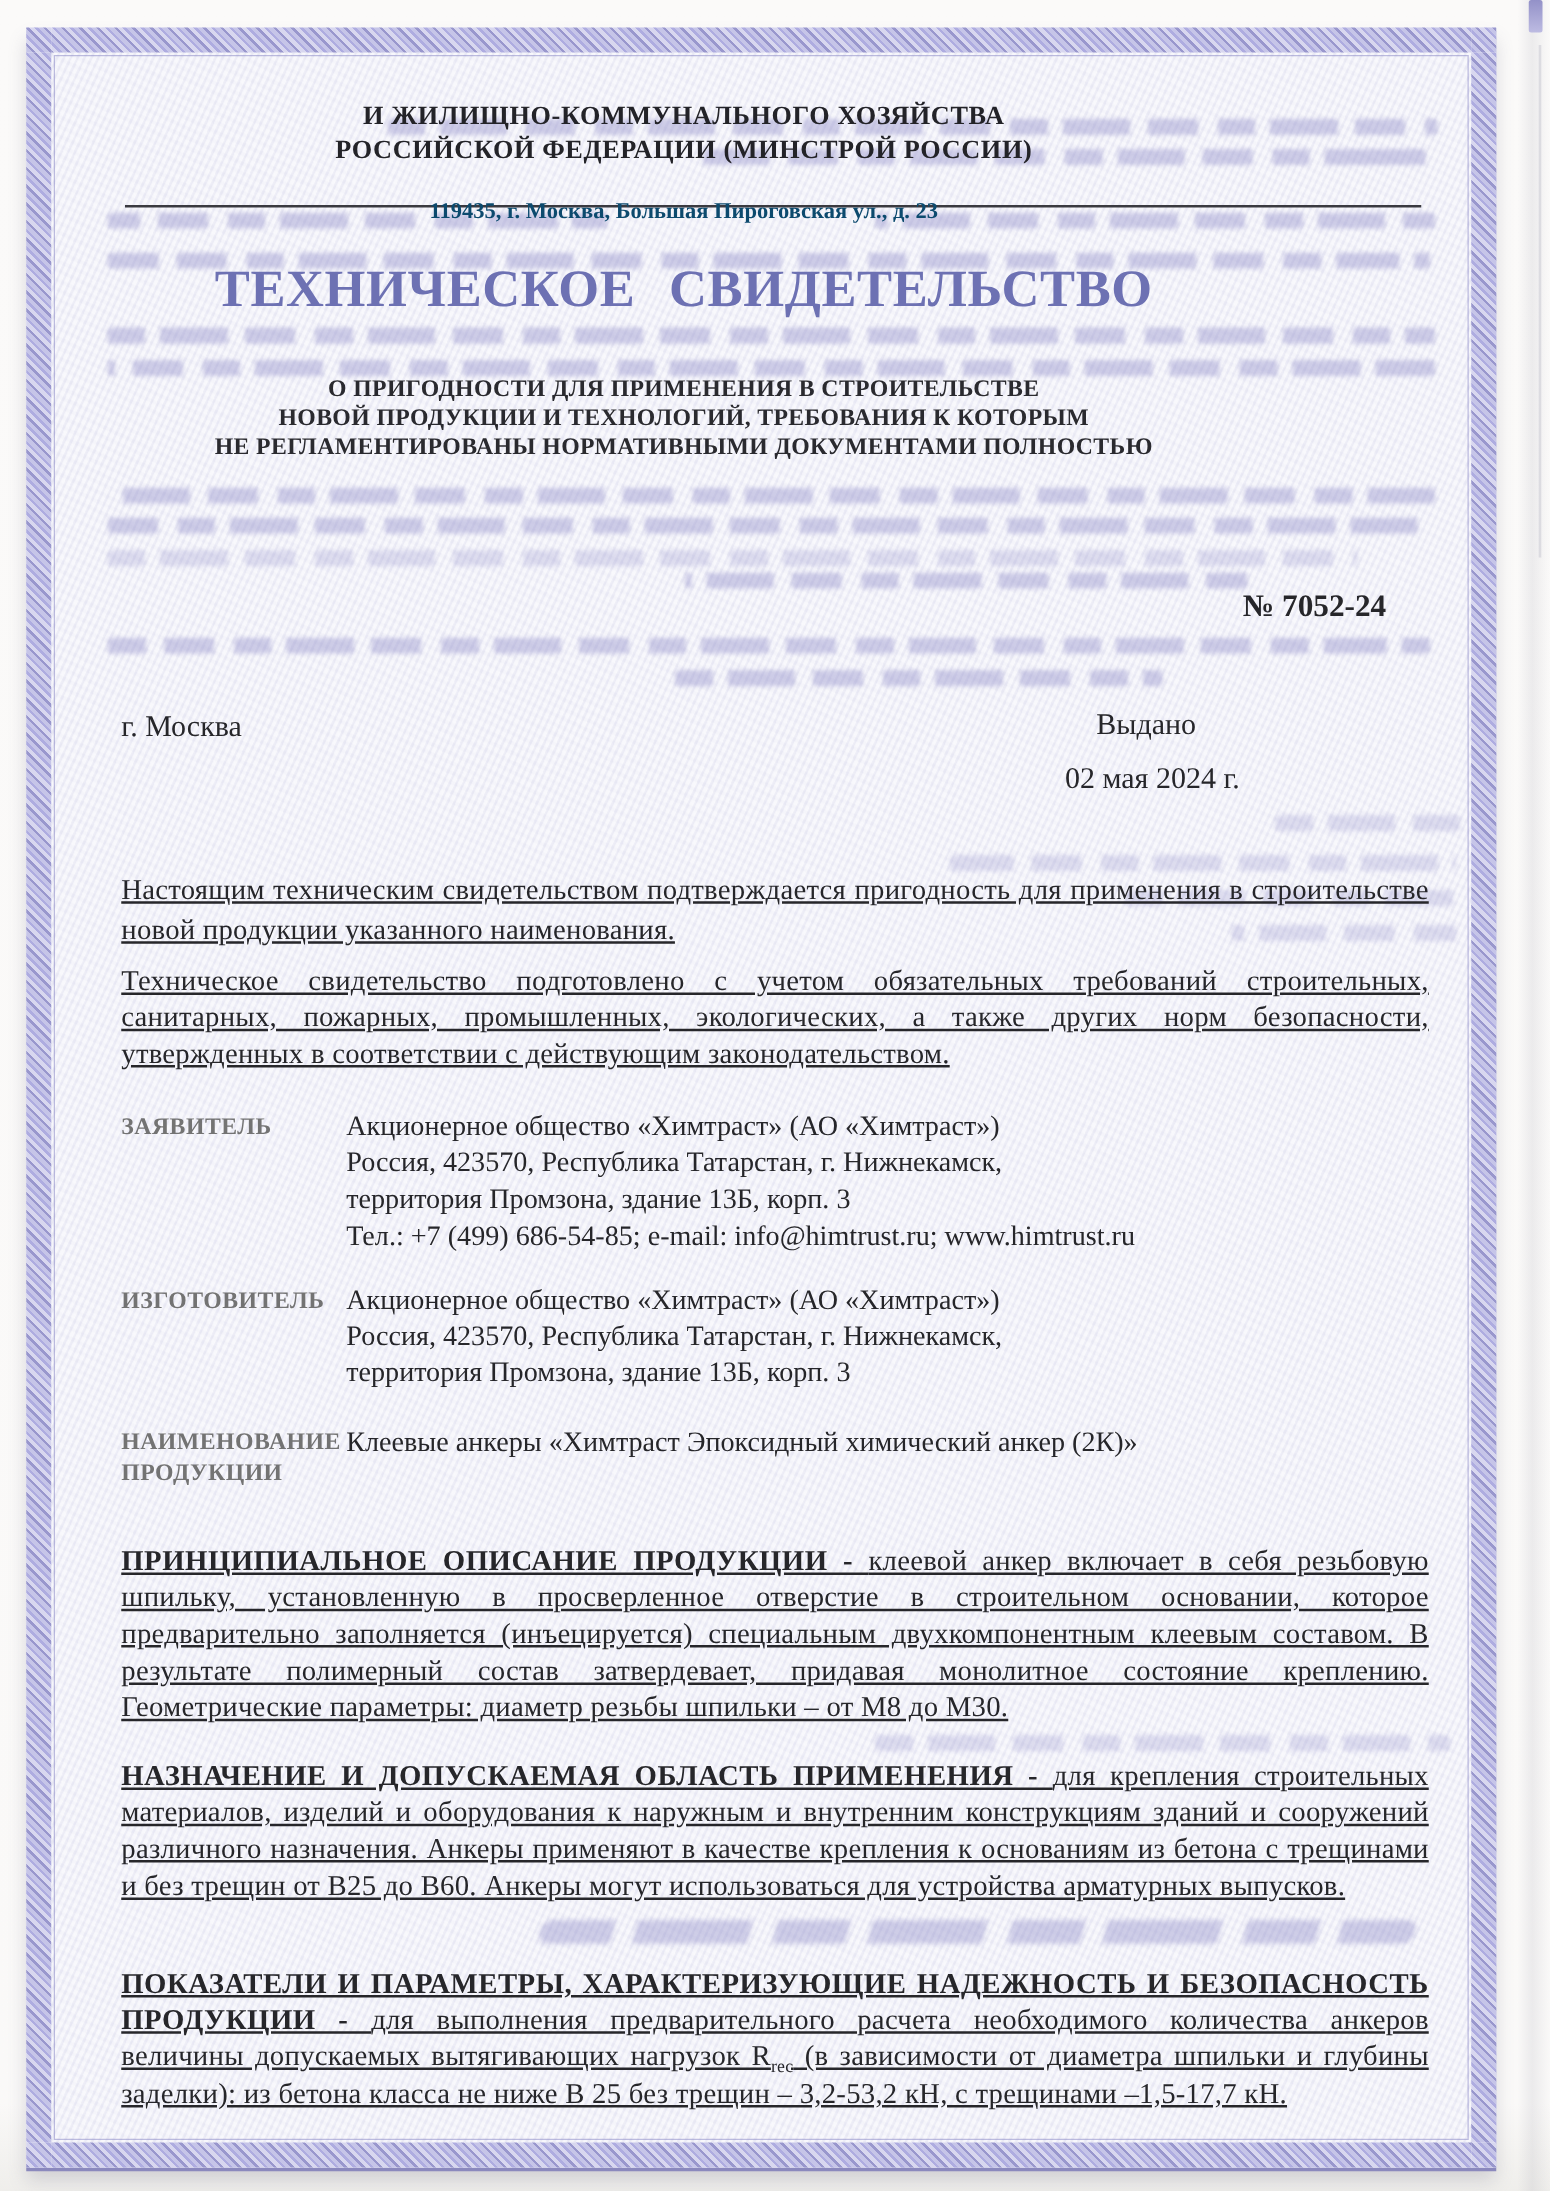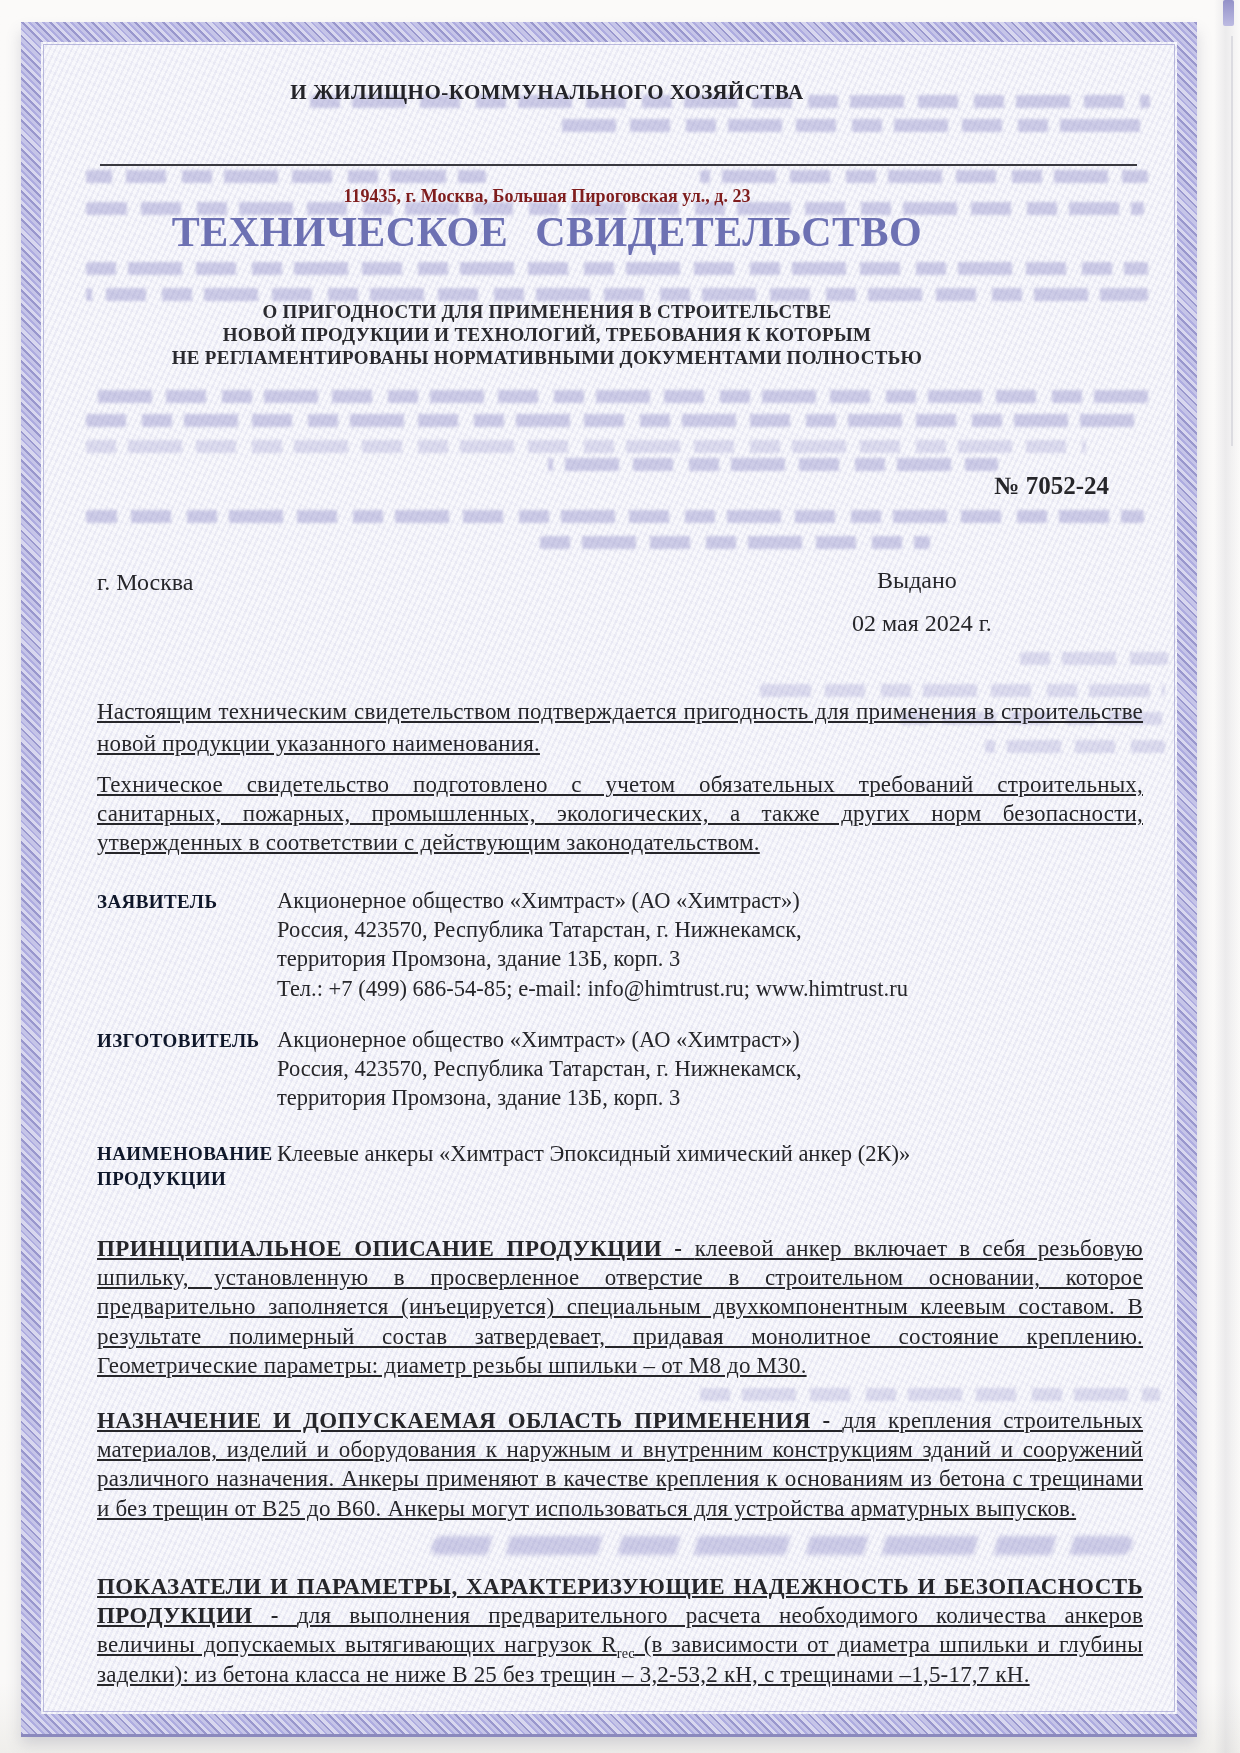--- a/index.html
+++ b/index.html
@@ -32,35 +32,35 @@
   .gline{position:absolute;height:13px;border-radius:3px;filter:blur(1.6px);opacity:.40;
     background:repeating-linear-gradient(90deg,#8e8bc8 0 30px,transparent 30px 42px,#8e8bc8 42px 96px,transparent 96px 110px,#8e8bc8 110px 150px,transparent 150px 166px);}
   .gfaint{opacity:.25;}
   .gcursive{position:absolute;height:19px;border-radius:8px;filter:blur(2.1px);opacity:.34;transform:skewX(-14deg);
     background:repeating-linear-gradient(90deg,#7e7bc0 0 58px,transparent 58px 76px,#7e7bc0 76px 168px,transparent 168px 188px);}
   
   .abs{position:absolute;}
   .ministry{left:97px;top:79px;width:900px;text-align:center;
     font-weight:bold;font-size:21px;line-height:26.5px;letter-spacing:.5px;color:#232328;}
   .rule{left:100px;top:164px;width:1037px;height:2px;background:#3a3a40;}
-  .address{left:97px;top:186px;width:900px;text-align:center;font-weight:600;font-size:18px;color:#7f1d1d;}
+  .address{left:97px;top:158px;width:900px;text-align:center;font-weight:600;font-size:18px;color:#0c4a6e;}
   .doc-title{left:97px;top:208px;width:900px;text-align:center;font-weight:bold;font-size:42px;
     letter-spacing:.5px;word-spacing:16px;color:#6d71b3;}
   .subtitle{left:97px;top:300px;width:900px;text-align:center;font-weight:bold;font-size:19px;
     line-height:23.2px;letter-spacing:.3px;color:#2a2a2f;}
   .cert-number{left:97px;top:472px;width:1012px;text-align:right;font-weight:bold;font-size:25px;}
   .plain{font-size:24px;}
   .body-par{left:97px;width:1046px;margin:0;font-size:23px;text-align:justify;letter-spacing:.2px;text-decoration:underline;}
   .body-par b{letter-spacing:.4px;}
   .p1{top:696px;line-height:31.5px;}
   .p2{top:770px;line-height:29px;}
   .s1{top:1234px;line-height:29.2px;}
   .s2{top:1406px;line-height:29.2px;}
   .s3{top:1572px;line-height:29.2px;}
-  .field-label{left:97px;width:195px;font-weight:bold;font-size:19px;letter-spacing:.4px;line-height:25px;color:#0f172a;}
+  .field-label{left:97px;width:195px;font-weight:bold;font-size:19px;letter-spacing:.4px;line-height:25px;color:#737373;}
   .field-value{left:277px;width:875px;font-size:22.5px;line-height:29.2px;}
   .rsub{vertical-align:sub;font-size:.62em;line-height:0;}
   .content{position:relative;z-index:2;}
   .ghosts{position:absolute;inset:0;z-index:1;}
 </style>
 </head>
 <body>
 
 <div class="paper"></div>
 <div class="edge-shadow"></div>
@@ -86,20 +86,21 @@
   <div class="gline gfaint" style="top:712px;left:900px;width:265px;"></div>
   <div class="gline gfaint" style="top:740px;left:985px;width:180px;background-position:-20px 0;"></div>
   <div class="gline gfaint" style="top:1388px;left:700px;width:460px;"></div>
   <div class="gcursive" style="top:1536px;left:432px;width:700px;"></div>
 </div>
 
 <div class="content">
 
   <div class="abs ministry">
     <div>И ЖИЛИЩНО-КОММУНАЛЬНОГО ХОЗЯЙСТВА</div>
+    <div>РОССИЙСКОЙ ФЕДЕРАЦИИ (МИНСТРОЙ РОССИИ)</div>
   </div>
 
   <div class="abs rule"></div>
 
   <div class="abs address">119435, г. Москва, Большая Пироговская ул., д. 23</div>
 
   <div class="abs doc-title">ТЕХНИЧЕСКОЕ СВИДЕТЕЛЬСТВО</div>
 
   <div class="abs subtitle">
     <div>О ПРИГОДНОСТИ ДЛЯ ПРИМЕНЕНИЯ В СТРОИТЕЛЬСТВЕ</div>

